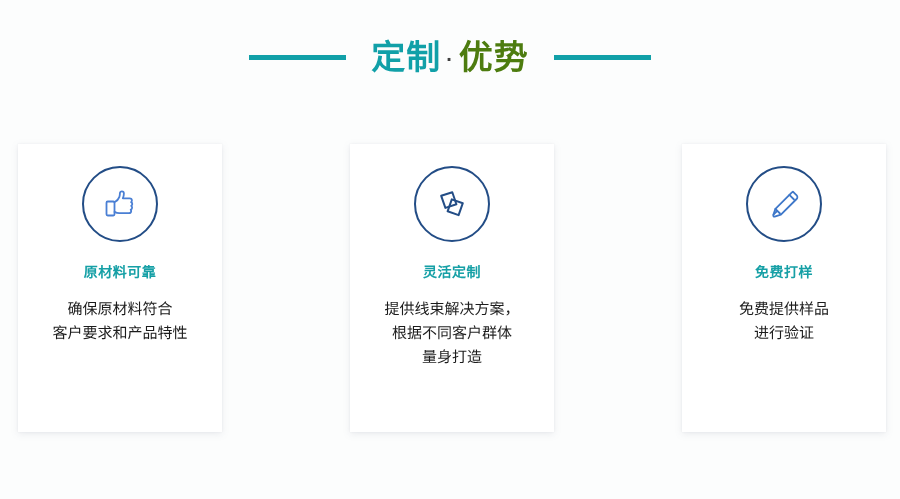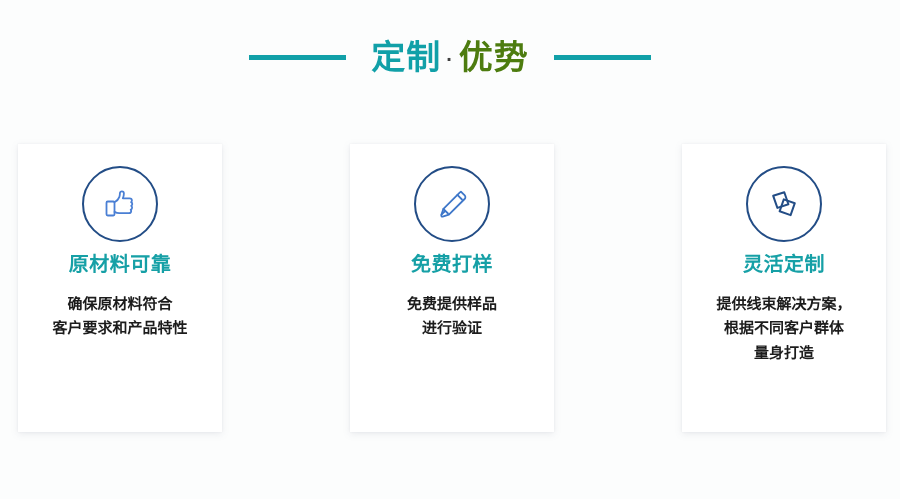--- a/index.html
+++ b/index.html
@@ -86,32 +86,32 @@
     border-radius: 50%;
     border: 2px solid #234d86;
     display: flex;
     align-items: center;
     justify-content: center;
     box-sizing: border-box;
   }
   .icon-wrap svg { display: block; }
 
   .card-heading {
-    margin-top: 10px;
-    font-size: 20px;
+    margin-top: 22px;
+    font-size: 14px;
     font-weight: bold;
     color: #16a0a6;
     letter-spacing: 0.5px;
     line-height: 1.2;
     text-align: center;
   }
   .card-body {
     margin-top: 16px;
     font-size: 15px;
-    font-weight: bold;
+    font-weight: normal;
     color: #1c1c1c;
     line-height: 1.62;
     text-align: center;
     padding: 0 8px;
     white-space: pre-line;
   }
 </style>
 </head>
 <body>
 
@@ -138,41 +138,41 @@
     </div>
     <div class="card-heading">原材料可靠</div>
     <div class="card-body">确保原材料符合
 客户要求和产品特性</div>
   </div>
 
 
   <div class="card">
     <div class="icon-wrap">
       <span>
+        <svg width="40" height="40" viewBox="0 0 40 40" fill="none" stroke="#234d86" stroke-width="2" stroke-linejoin="round" stroke-linecap="round">
+          <path d="M19.8 15.4 30.8 19.2 26.6 31.1 15.6 27.3z"></path>
+          <path d="M9.2 11.8 20.3 8.2 24.4 20.2 13.4 23.9z"></path>
+        </svg>
+      </span>
+    </div>
+    <div class="card-heading">灵活定制</div>
+    <div class="card-body">提供线束解决方案，
+根据不同客户群体
+量身打造</div>
+  </div>
+
+  <div class="card">
+    <div class="icon-wrap">
+      <span>
         <svg width="40" height="40" viewBox="0 0 40 40" fill="none" stroke="#3e77c9" stroke-width="1.8" stroke-linejoin="round" stroke-linecap="round">
           <path d="M28.9 7.6c1.9 1.9 2.5 2.5 3.6 3.6 1.1 1.1 1.2 2.7.1 3.8L16.9 30.7l-6.2 1.9c-.9.3-1.7-.6-1.4-1.5l2.1-6.2L26.9 9.4c1.1-1.1 2-1.8 2-1.8z"></path>
           <path d="M25.4 10.9 30 15.5"></path>
           <path d="M11.4 24.9 16 29.5"></path>
           <path d="M9.6 30.4 13.1 27"></path>
         </svg>
       </span>
     </div>
     <div class="card-heading">免费打样</div>
     <div class="card-body">免费提供样品
 进行验证</div>
   </div>
 
-  <div class="card">
-    <div class="icon-wrap">
-      <span>
-        <svg width="40" height="40" viewBox="0 0 40 40" fill="none" stroke="#234d86" stroke-width="2" stroke-linejoin="round" stroke-linecap="round">
-          <path d="M19.8 15.4 30.8 19.2 26.6 31.1 15.6 27.3z"></path>
-          <path d="M9.2 11.8 20.3 8.2 24.4 20.2 13.4 23.9z"></path>
-        </svg>
-      </span>
-    </div>
-    <div class="card-heading">灵活定制</div>
-    <div class="card-body">提供线束解决方案，
-根据不同客户群体
-量身打造</div>
-  </div>
-
 </div>
 
 </body></html>

